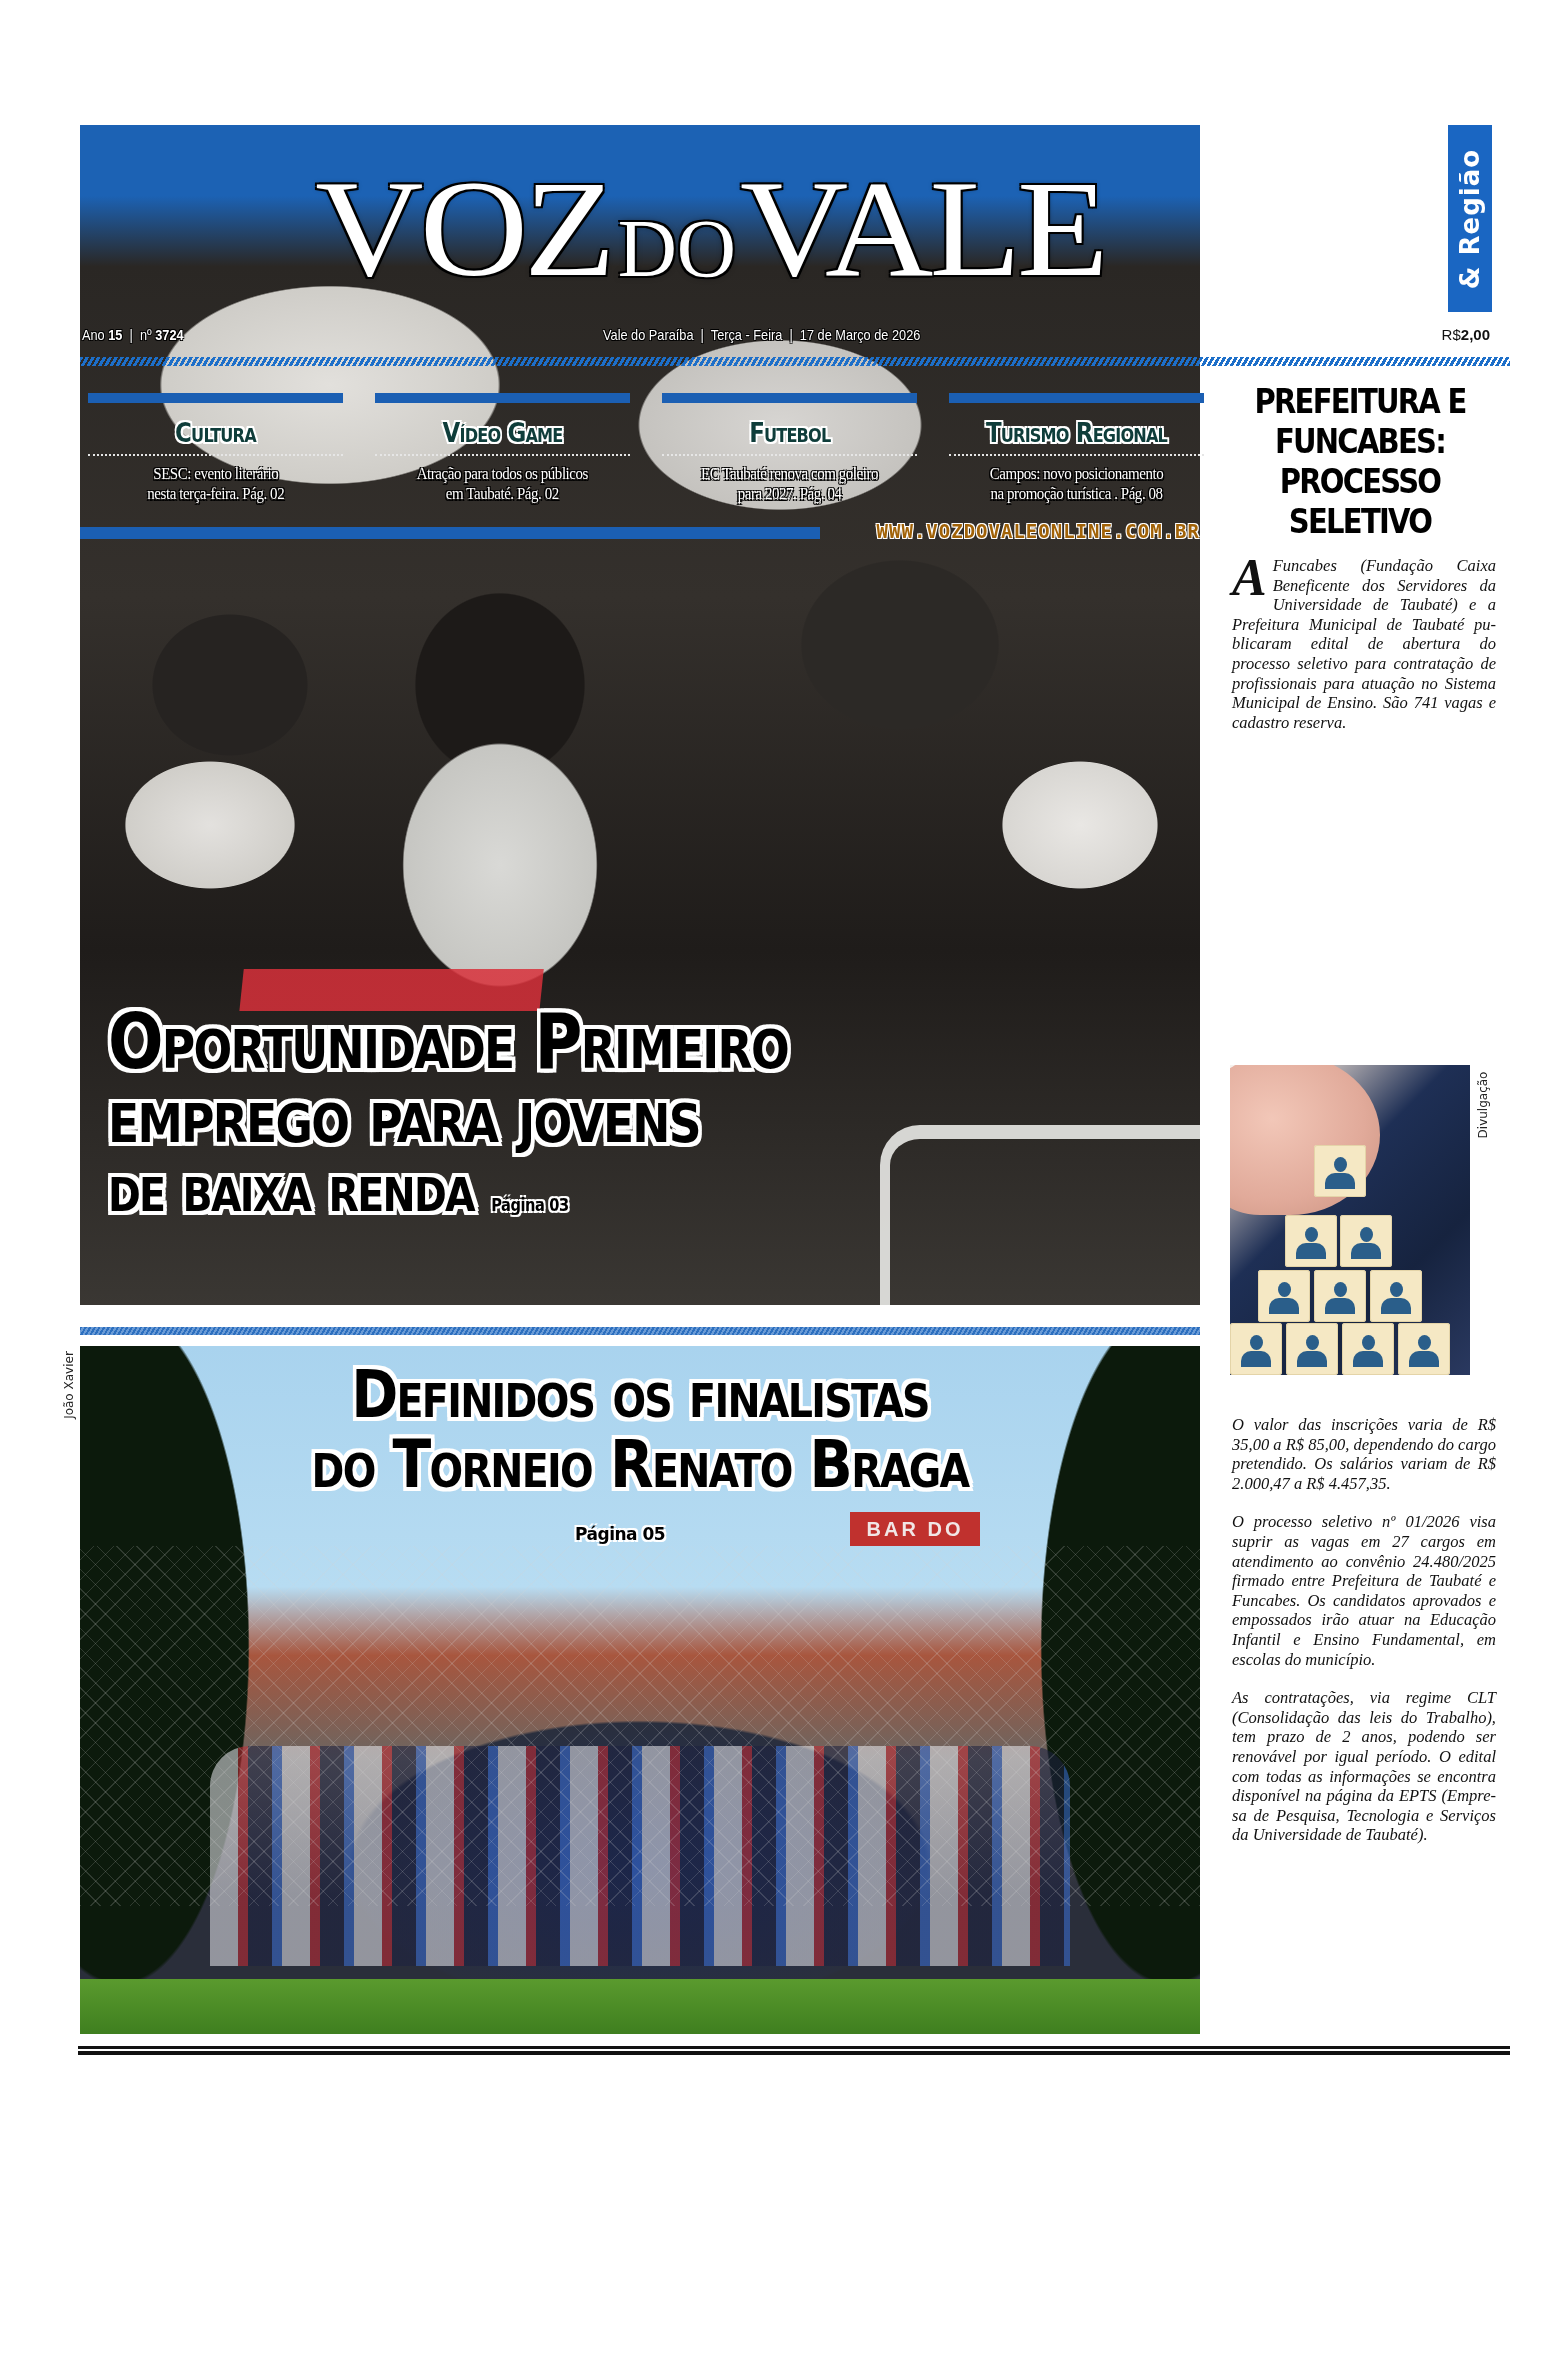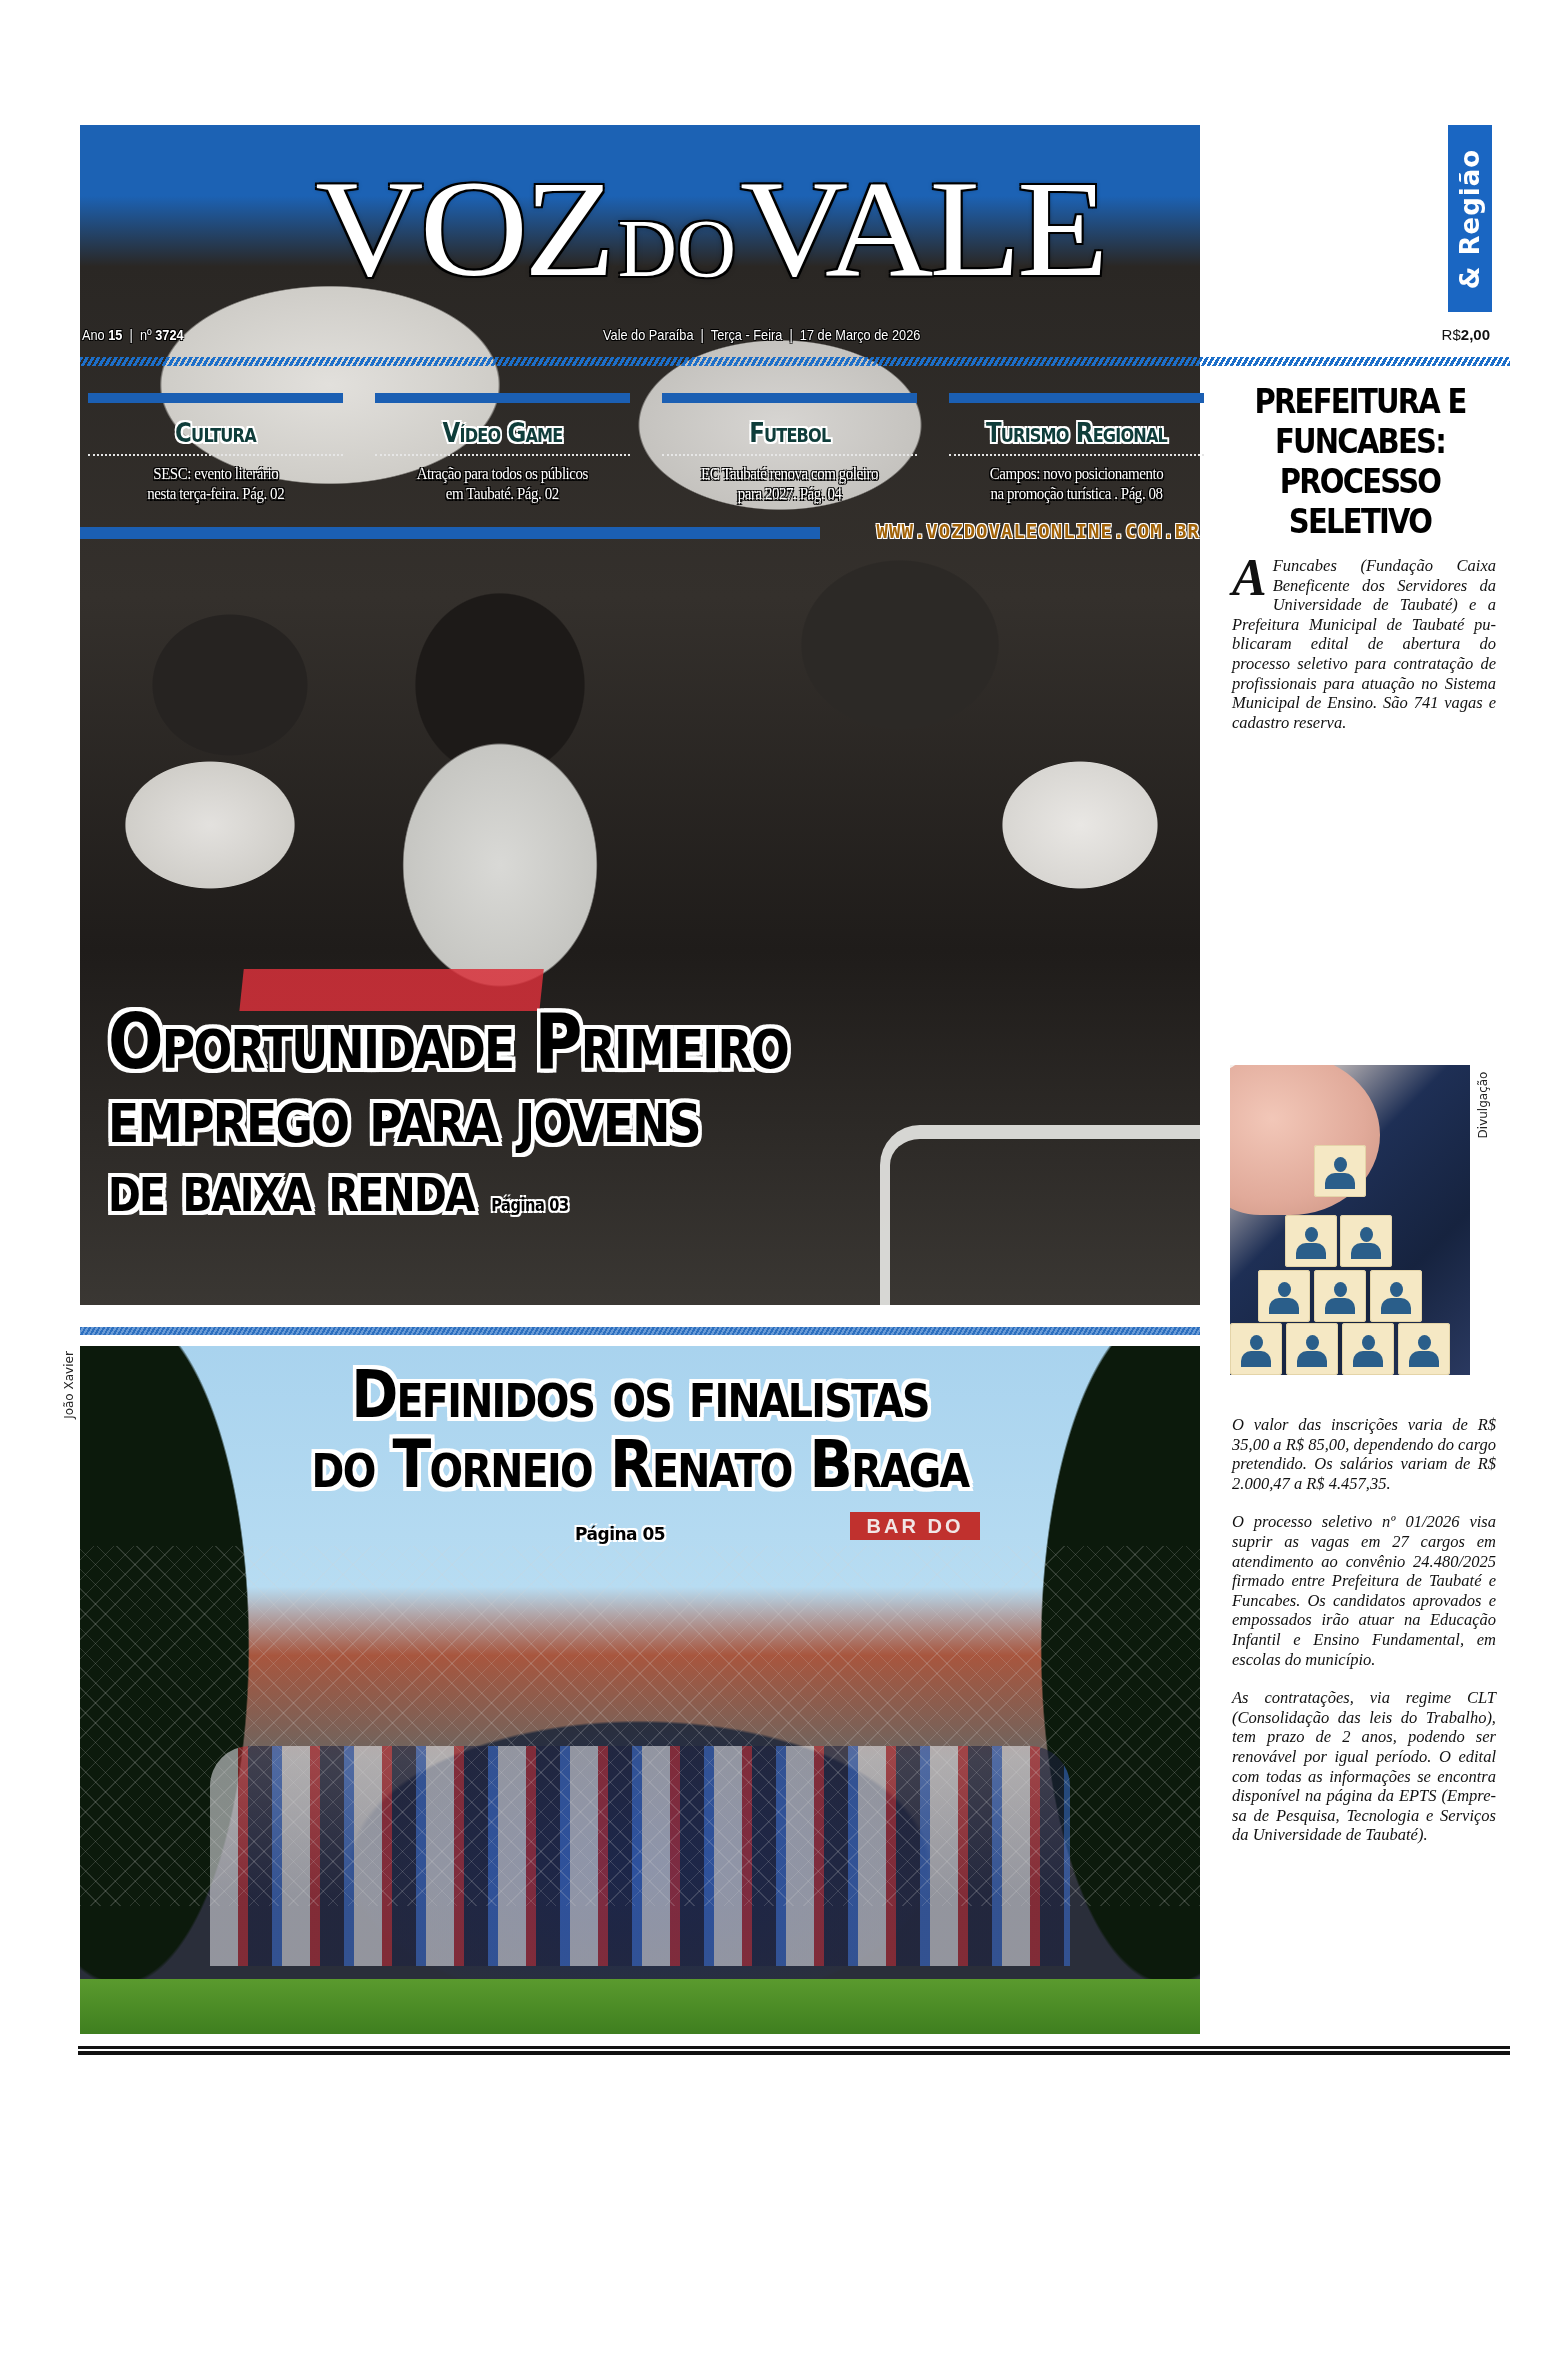--- a/index.html
+++ b/index.html
@@ -130,21 +130,21 @@
     background: repeating-linear-gradient(90deg, #e9e9ef 0 28px, #c82a34 28px 38px, #1c2140 38px 62px, #3a6fd8 62px 72px);
     opacity: 0.55; border-radius: 40px 40px 0 0;
   }
   .sports .fence {
     position: absolute; left: 0; top: 200px; width: 100%; height: 360px;
     background:
       repeating-linear-gradient(45deg, rgba(210,210,210,0.18) 0 1px, rgba(0,0,0,0) 1px 14px),
       repeating-linear-gradient(-45deg, rgba(210,210,210,0.18) 0 1px, rgba(0,0,0,0) 1px 14px);
   }
   .sports .bar-sign {
-    position: absolute; left: 770px; top: 166px; width: 130px; height: 28px; background: #c0312e;
+    position: absolute; left: 770px; top: 166px; width: 130px; height: 34px; background: #c0312e;
     color: #f1e6e6; font-weight: bold; font-size: 20px; display: flex; align-items: center; justify-content: center; letter-spacing: 3px;
   }
   .sports-headline {
     position: absolute; left: 80px; top: 1360px; width: 1120px; text-align: center;
     font-family: "DejaVu Sans", sans-serif; font-weight: bold; color: #000; font-variant: small-caps;
     text-shadow: -4px -4px 0 #fff, 4px -4px 0 #fff, -4px 4px 0 #fff, 4px 4px 0 #fff, 0 4px 0 #fff, 4px 0 0 #fff, -4px 0 0 #fff, 0 -4px 0 #fff;
     letter-spacing: -2px;
   }
   .sports-headline .l1, .sports-headline .l2 { display: block; font-size: 66px; line-height: 70px; transform: scaleX(0.86); white-space: nowrap; }
   .sports-pg {

